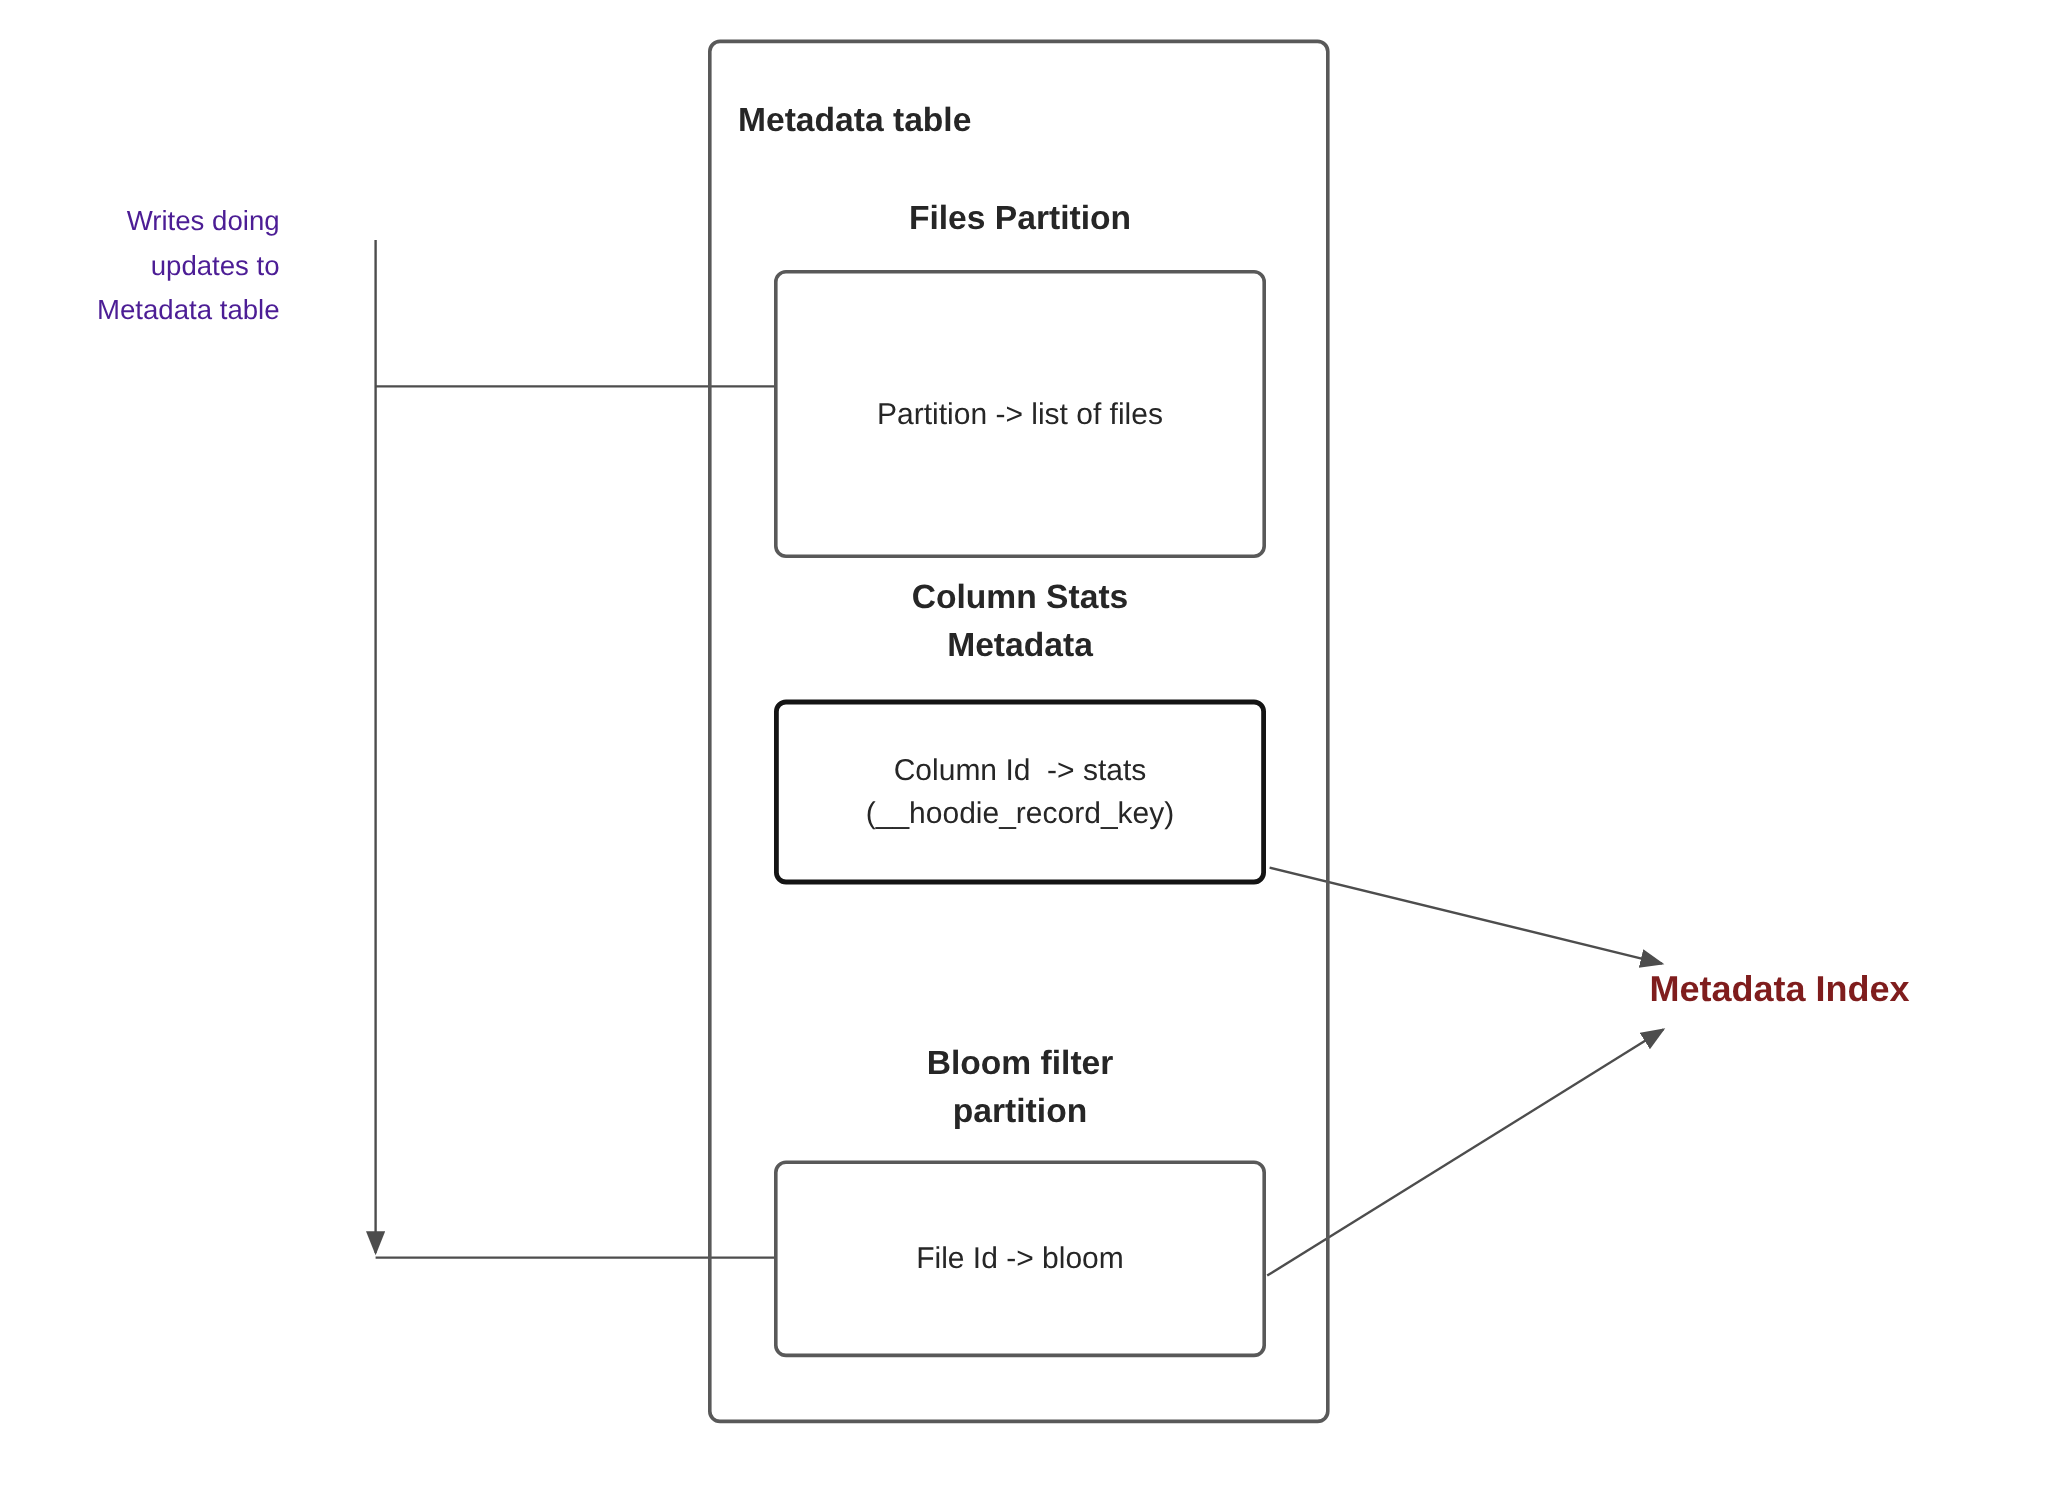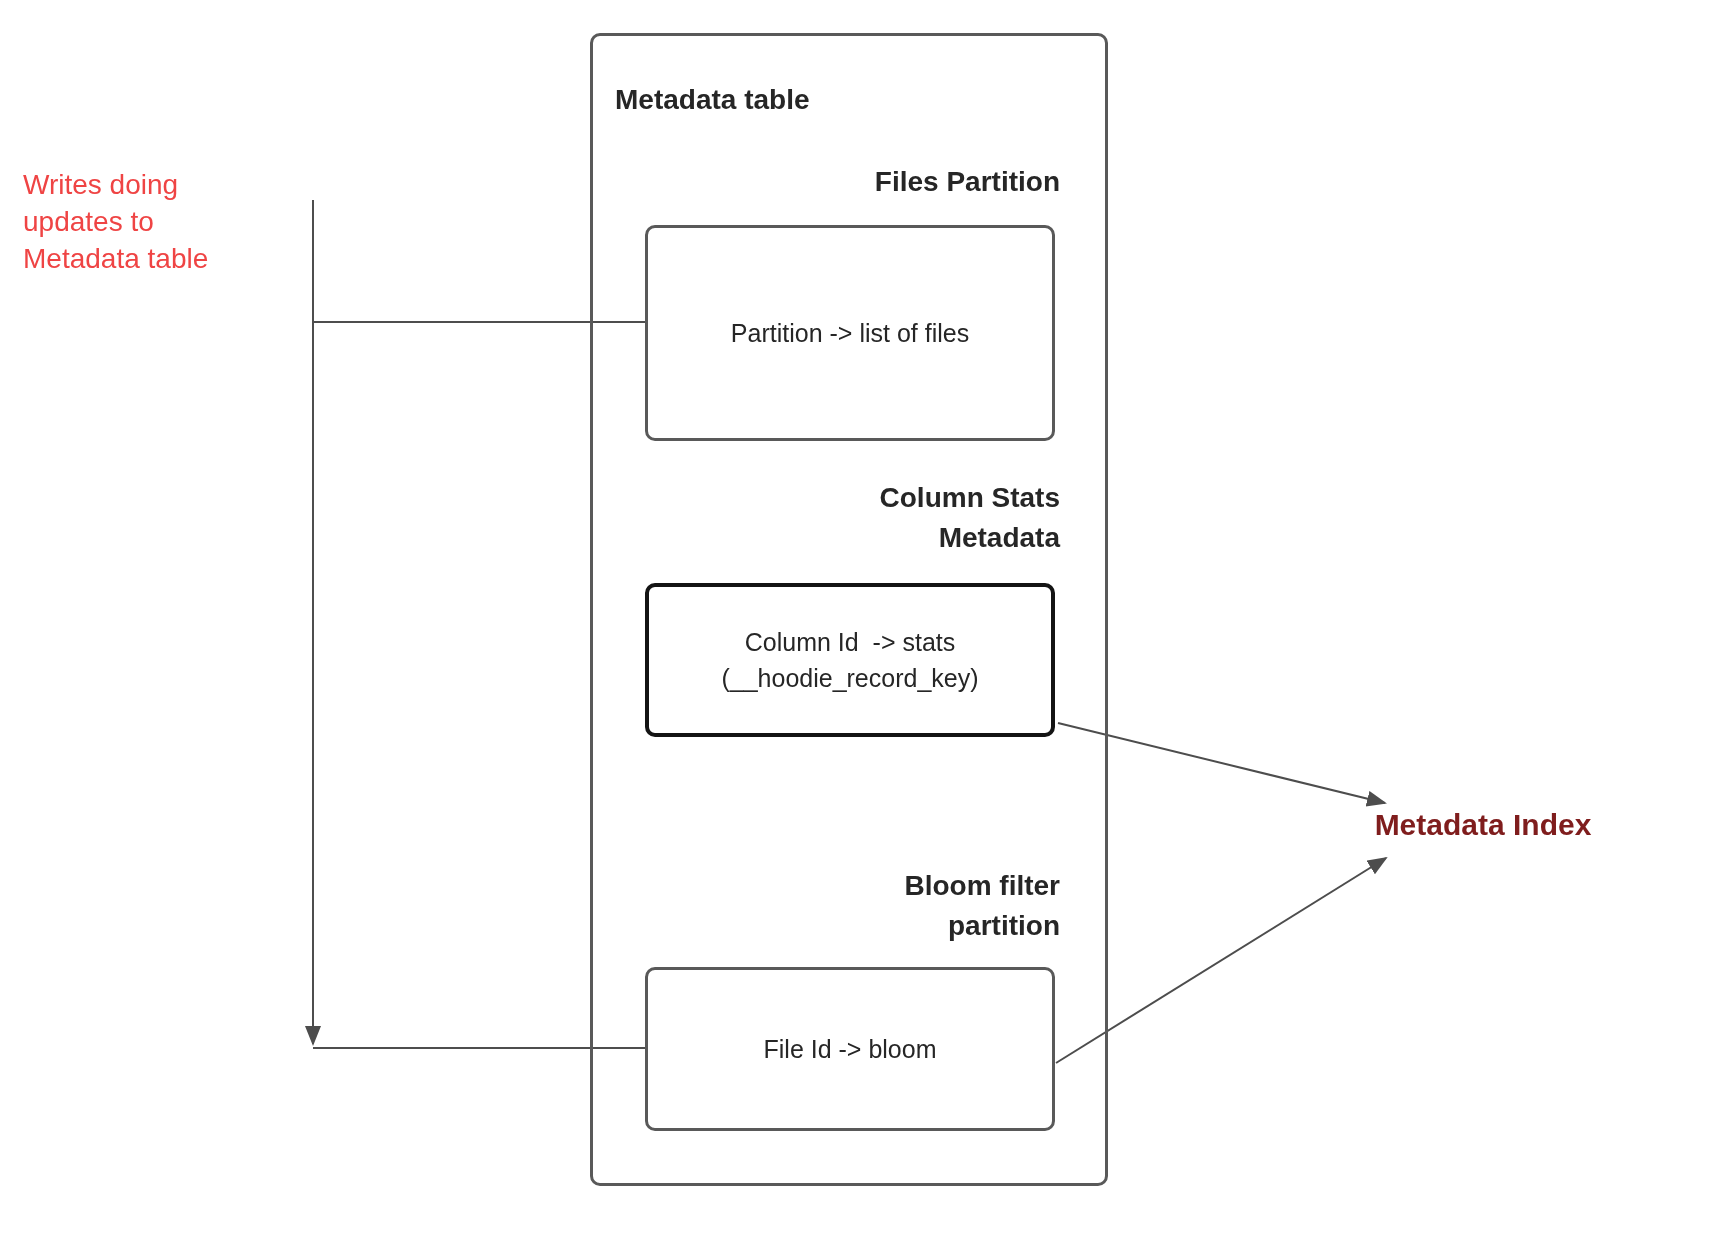--- a/index.html
+++ b/index.html
@@ -22,25 +22,25 @@
     top: 0;
     width: 1718px;
     height: 1244px;
     pointer-events: none;
   }
   .note-left {
     position: absolute;
     left: 23px;
     top: 166px;
     width: 210px;
-    text-align: left;
-    font-size: 28px;
+    text-align: right;
+    font-size: 23px;
     line-height: 37px;
     white-space: pre-wrap;
-    color: #ef4444;
+    color: #4c1d95;
   }
   .outer-box {
     position: absolute;
     left: 590px;
     top: 33px;
     width: 518px;
     height: 1153px;
     border: 3px solid #595959;
     border-radius: 10px;
     box-sizing: border-box;
@@ -52,21 +52,21 @@
     top: 84px;
     font-size: 28px;
     font-weight: bold;
     color: #262626;
     white-space: pre-wrap;
   }
   .section-heading {
     position: absolute;
     left: 640px;
     width: 420px;
-    text-align: right;
+    text-align: center;
     font-size: 28px;
     font-weight: bold;
     line-height: 40px;
     color: #262626;
     white-space: pre-wrap;
   }
   .heading-files { top: 162px; }
   .heading-column-stats { top: 478px; }
   .heading-bloom { top: 866px; }
   .inner-box {
@@ -79,21 +79,21 @@
     display: flex;
     align-items: center;
     justify-content: center;
     text-align: center;
     font-size: 25px;
     line-height: 36px;
     color: #262626;
     white-space: pre-wrap;
     background: #ffffff;
   }
-  .box-files { top: 225px; height: 216px; }
+  .box-files { top: 225px; height: 240px; }
   .box-column-stats {
     top: 583px;
     height: 154px;
     border: 4px solid #141414;
   }
   .box-bloom { top: 967px; height: 164px; }
   .index-title {
     position: absolute;
     left: 1328px;
     top: 808px;

